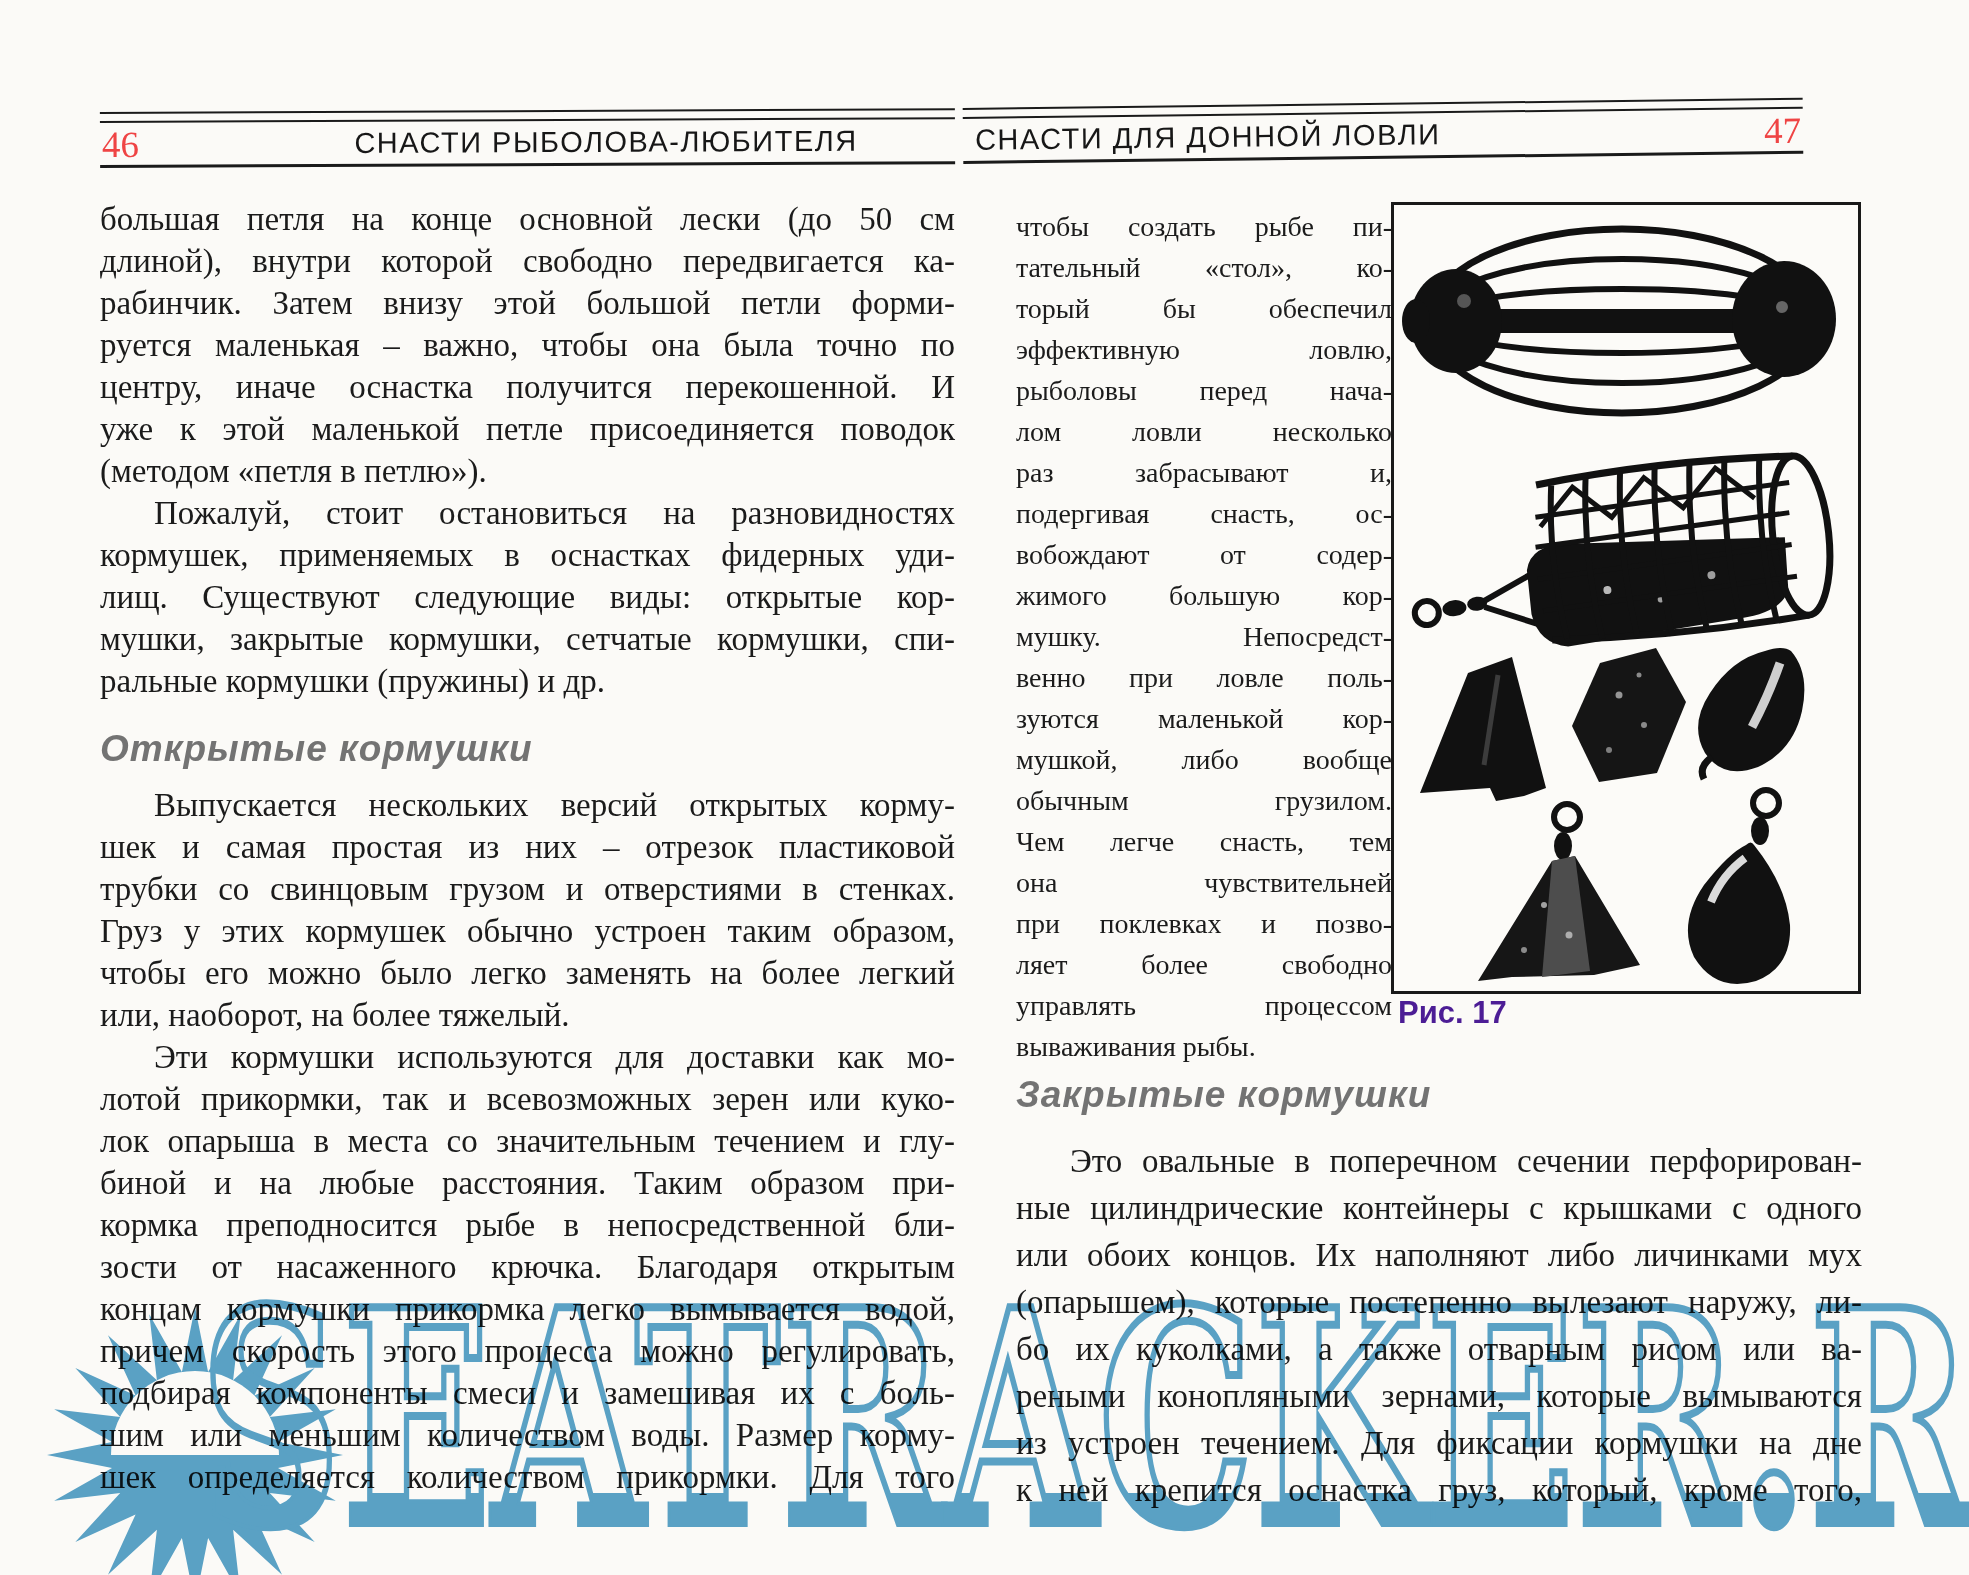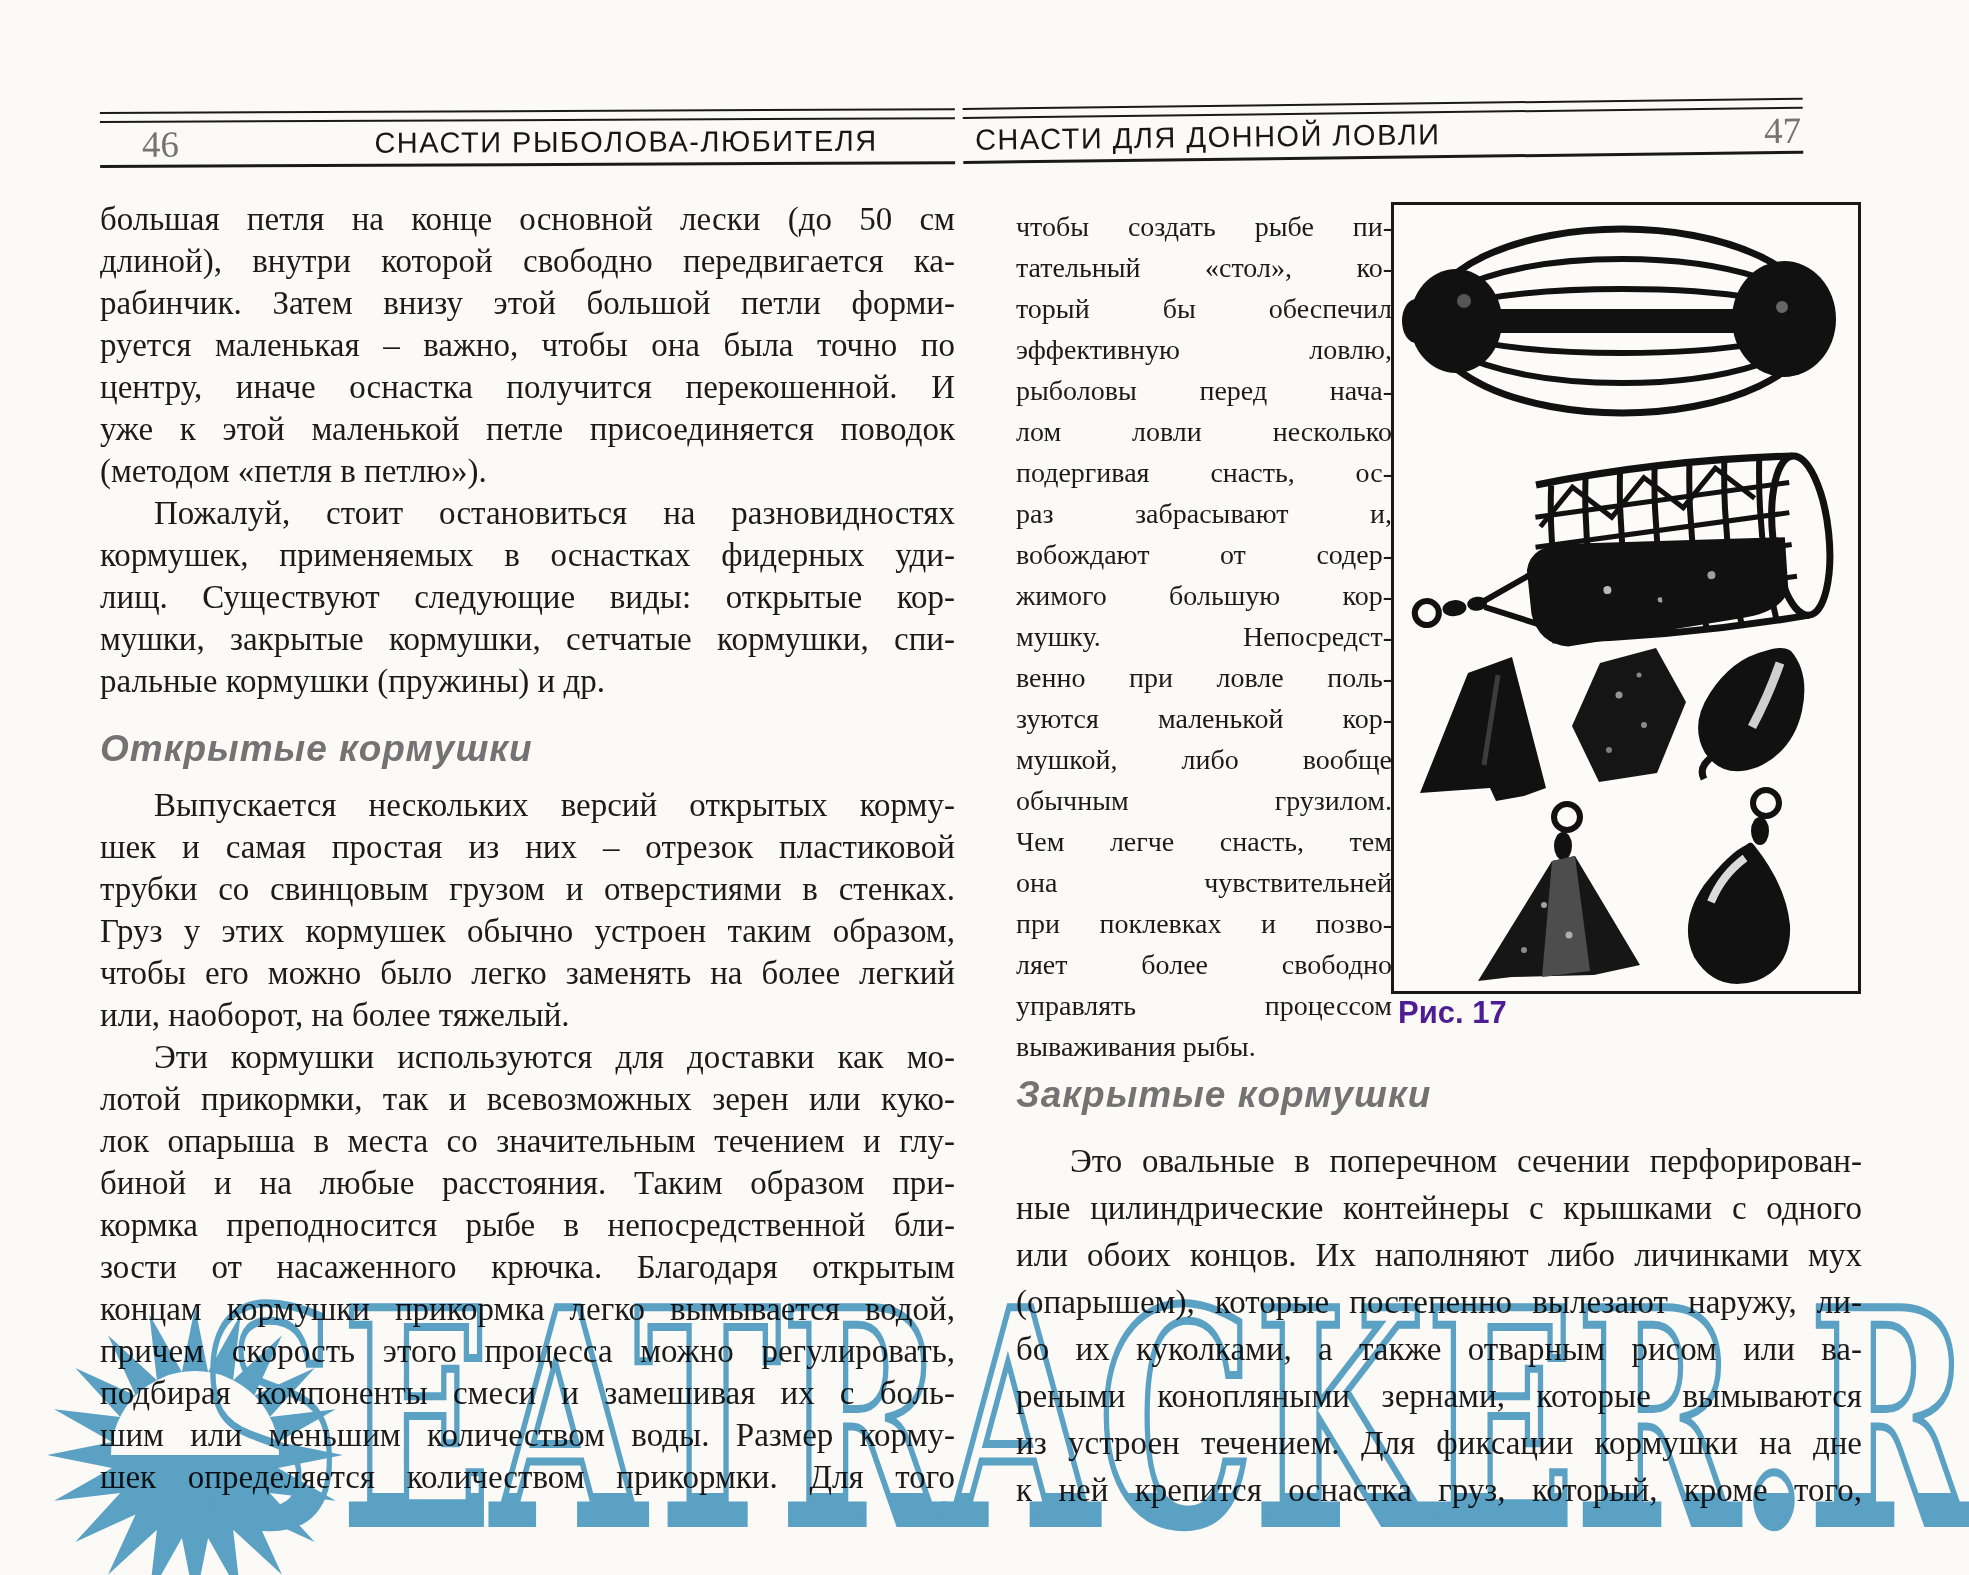--- a/index.html
+++ b/index.html
@@ -13,21 +13,21 @@
   .header { position:absolute; }
   .rule { background:#1a1a1a; }
   .rule.thin  { height:2px; margin-bottom:7px; }
   .rule.mid   { height:2px; }
   .rule.bottom{ height:3px; }
   .header-row { display:flex; align-items:center; height:42px; padding:0 2px; }
   .header-title {
     font-family:"Liberation Sans", sans-serif; font-size:29px;
     letter-spacing:1.5px; color:#171717;
   }
-  .page-num { font-size:37px; color:#737373;margin-left:40px; }
+  .page-num { font-size:37px; color:#ef4444; }
   .left-header .header-title { flex:1; text-align:center; padding-left:120px; }
   .right-header .header-title { padding-left:10px; }
   .right-header .spacer { flex:1; }
   .right-header { transform:rotate(-0.7deg); transform-origin:left center; }
   .left-header  { transform:rotate(-0.25deg); transform-origin:left center; }
 
   
   .body-text { position:absolute; font-size:33px; line-height:42px; }
   .line { text-align:justify; text-align-last:justify; }
   .line.last { text-align-last:left; }
@@ -132,22 +132,22 @@
     <div class="rule bottom"></div>
   </div>
 
   <div class="body-text right-col para" style="left:1016px; top:206px; width:376px;">
       <div class="line">чтобы создать рыбе пи-</div>
       <div class="line">тательный «стол», ко-</div>
       <div class="line">торый бы обеспечил</div>
       <div class="line">эффективную ловлю,</div>
       <div class="line">рыболовы перед нача-</div>
       <div class="line">лом ловли несколько</div>
+      <div class="line">раз забрасывают и,</div>
       <div class="line">подергивая снасть, ос-</div>
-      <div class="line">раз забрасывают и,</div>
       <div class="line">вобождают от содер-</div>
       <div class="line">жимого большую кор-</div>
       <div class="line">мушку. Непосредст-</div>
       <div class="line">венно при ловле поль-</div>
       <div class="line">зуются маленькой кор-</div>
       <div class="line">мушкой, либо вообще</div>
       <div class="line">обычным грузилом.</div>
       <div class="line">Чем легче снасть, тем</div>
       <div class="line">она чувствительней</div>
       <div class="line">при поклевках и позво-</div>

